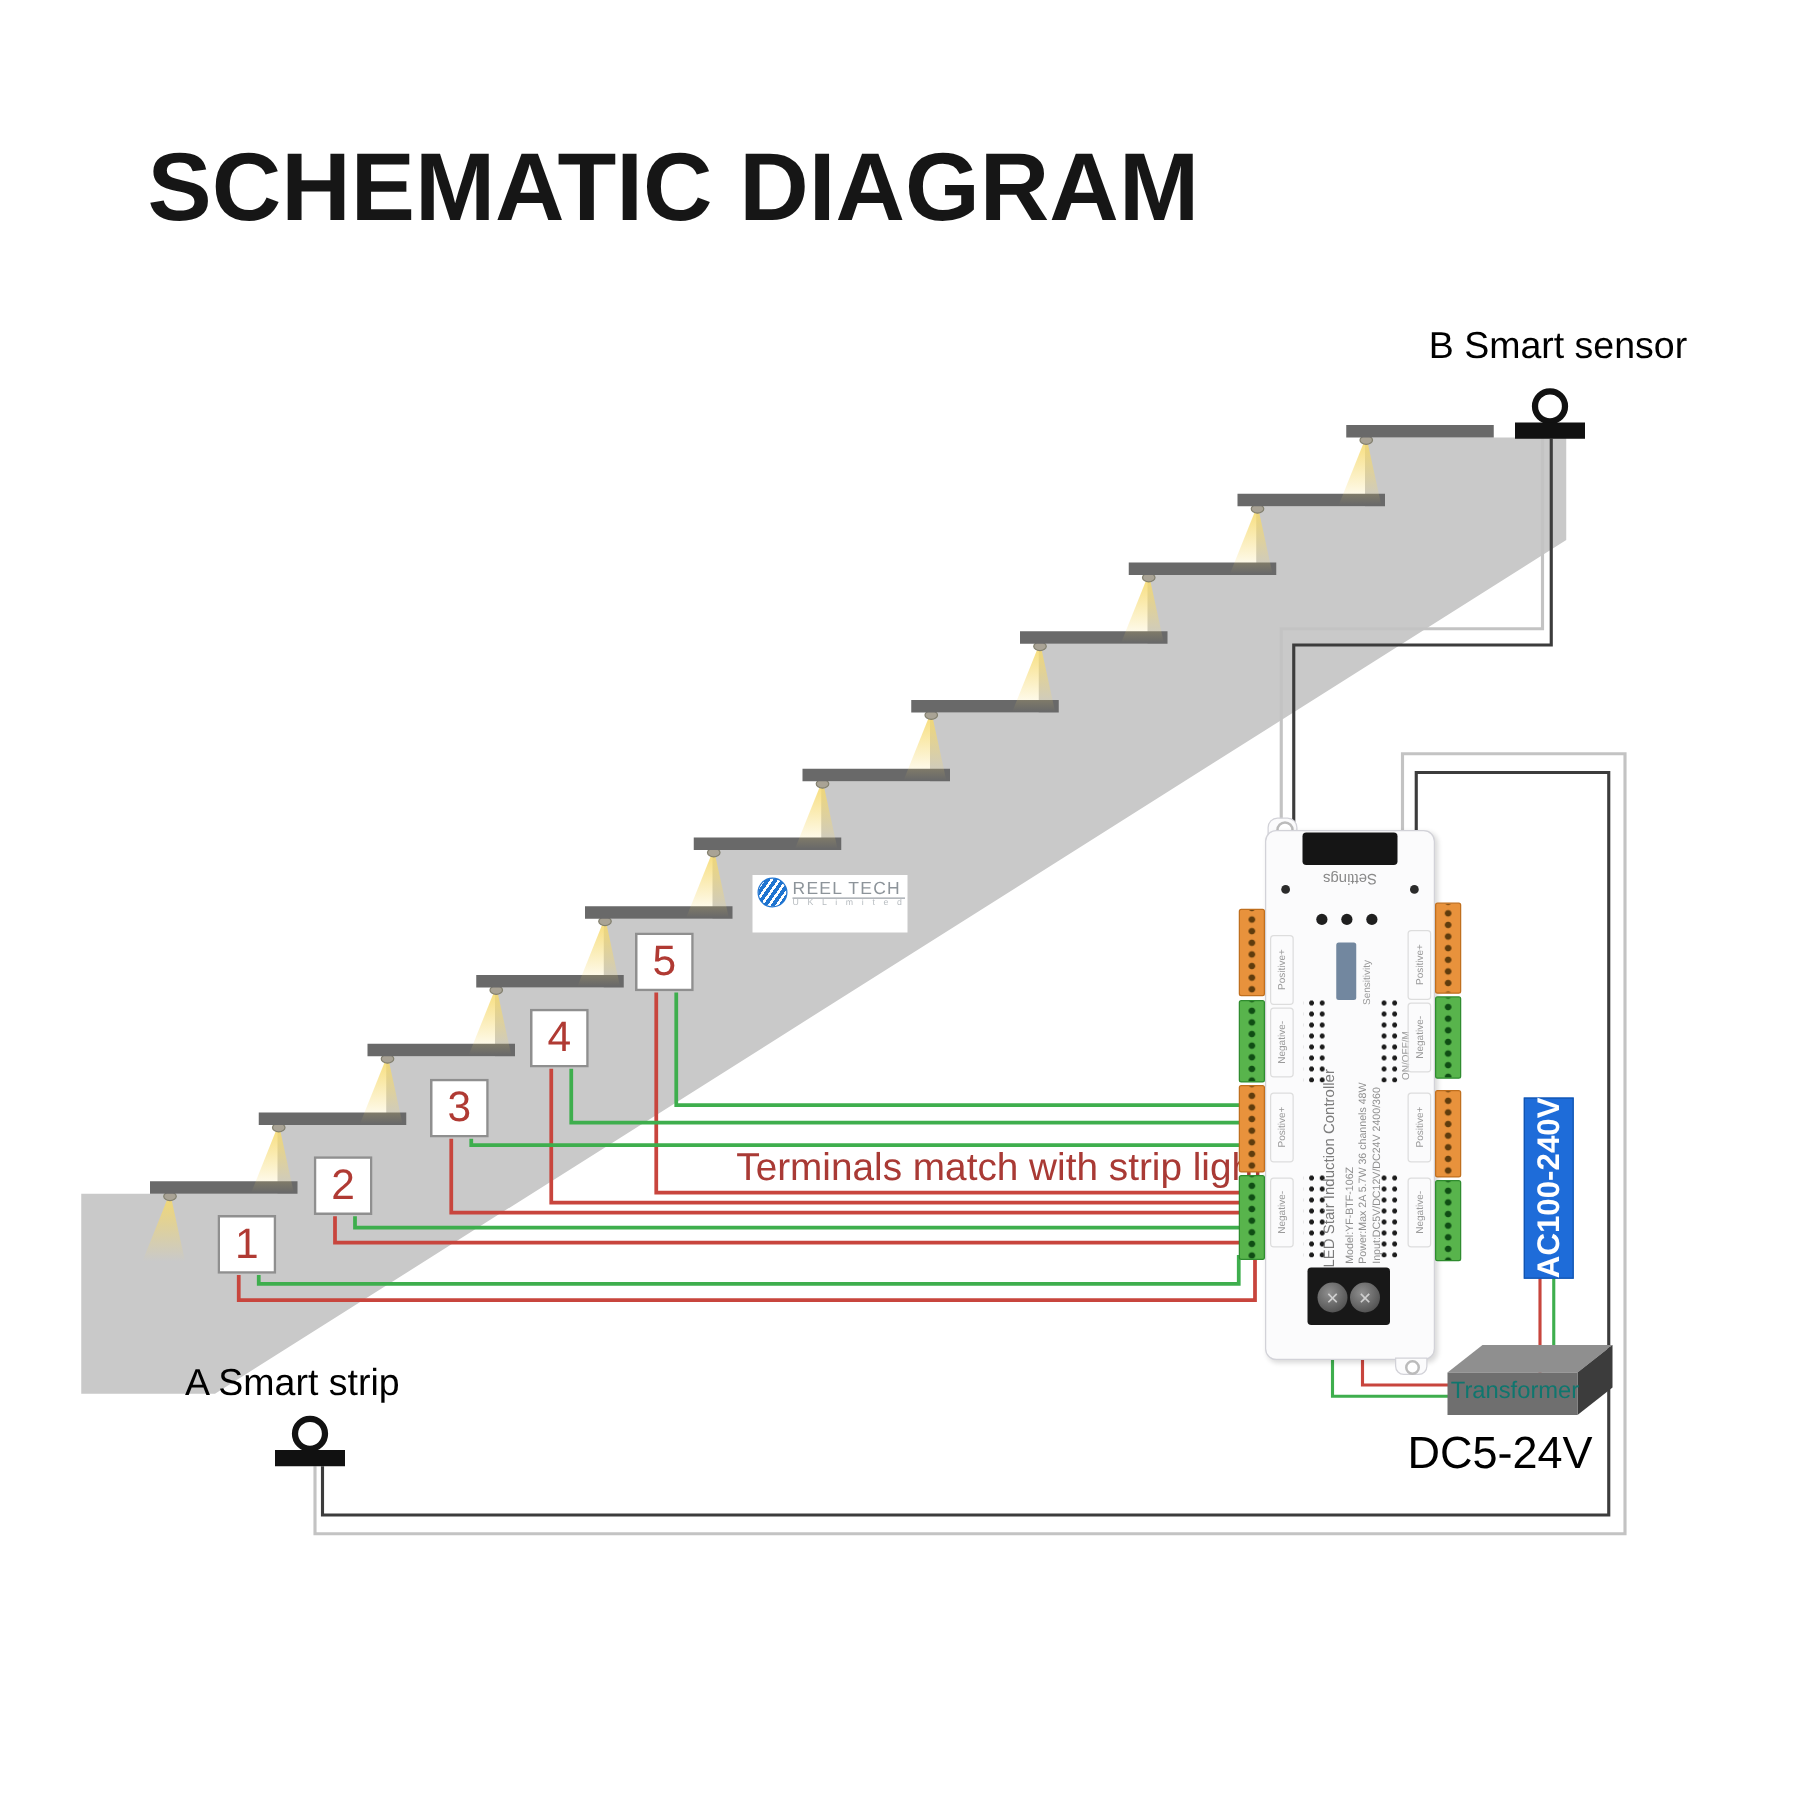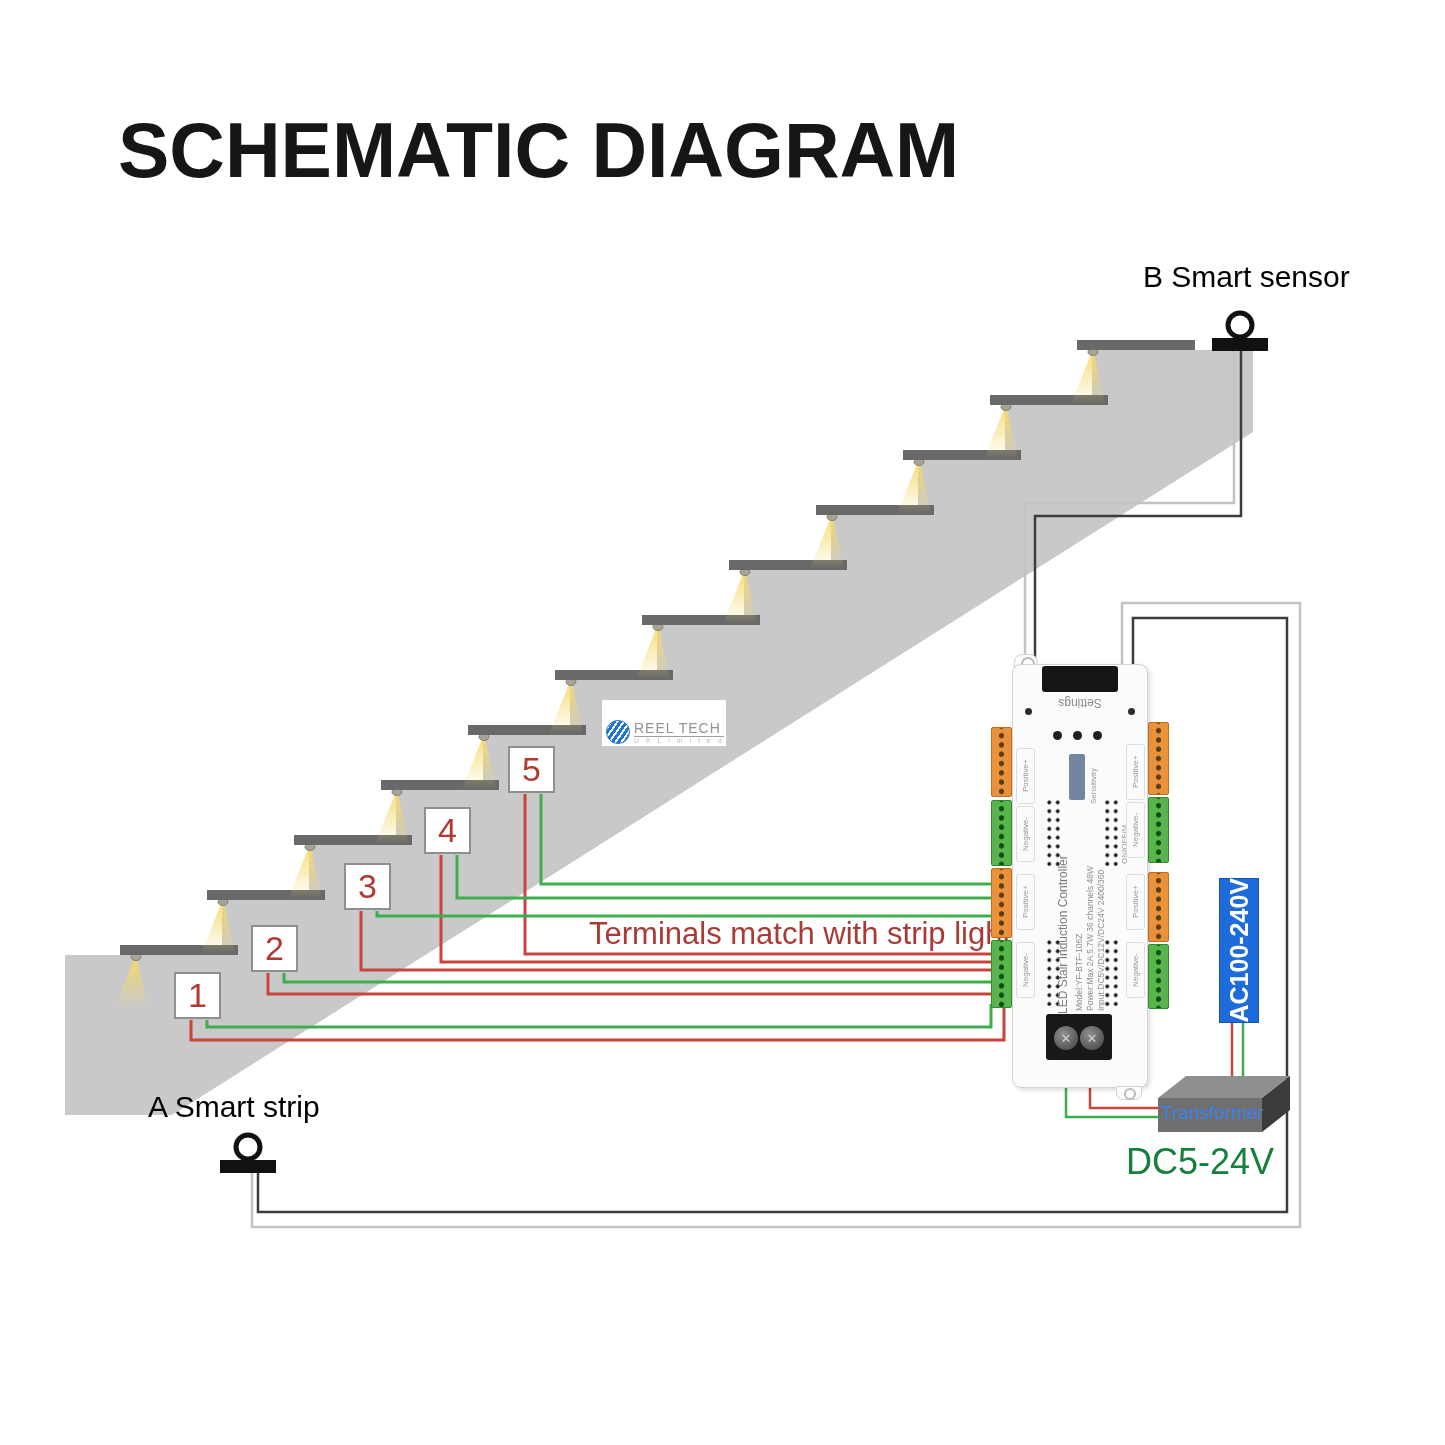--- a/index.html
+++ b/index.html
@@ -3,35 +3,35 @@
 <meta charset="utf-8">
 <style>
   html,body{margin:0;padding:0}
   body{width:1445px;height:1445px;background:#ffffff;position:relative;overflow:hidden;
        font-family:"Liberation Sans",sans-serif}
   .abs{position:absolute}
   #scene{position:absolute;left:0;top:0}
   .title{left:118px;top:106px;font-size:77px;font-weight:800;color:#161616;letter-spacing:0;white-space:nowrap}
   .sensor-label{font-size:30px;color:#000000;white-space:nowrap}
   .terminals-note{left:589px;top:916px;font-size:31px;color:#a93a35;white-space:nowrap}
-  .dc-label{left:1126px;top:1141px;font-size:36px;color:#15803d;white-space:nowrap}
+  .dc-label{left:1126px;top:1141px;font-size:36px;color:#000000;white-space:nowrap}
   .num-box{width:47px;height:47px;background:#fff;border:2px solid #8f8f8f;color:#b03a33;
            font-size:34px;display:flex;align-items:center;justify-content:center;box-sizing:border-box}
   
-  .watermark{left:602px;top:700px;width:124px;height:46px;background:#fff;display:flex;align-items:flex-end;padding:2px 4px;box-sizing:border-box}
+  .watermark{left:602px;top:700px;width:124px;height:46px;background:#fff;display:flex;align-items:flex-start;padding:2px 4px;box-sizing:border-box}
   .wm-circle{width:22px;height:22px;border-radius:50%;flex:0 0 22px;
              background:repeating-linear-gradient(125deg,#1f74d0 0 3px,#ffffff 3px 5px);border:1px solid #1f74d0}
   .wm-text{margin-left:4px;display:flex;flex-direction:column}
   .wm-name{font-size:14px;color:#8d949a;border-bottom:1px solid #9aa0a6;letter-spacing:1px;white-space:nowrap}
   .wm-sub{font-size:7px;color:#b7bcc0;letter-spacing:2.5px;white-space:nowrap}
   
   .ac-box{left:1219px;top:878px;width:40px;height:145px;background:#1e6cd9;border:1px solid #1154b0;
           display:flex;align-items:center;justify-content:center;box-sizing:border-box}
   .ac-text{writing-mode:vertical-rl;transform:rotate(180deg);color:#fff;font-size:25px;font-weight:bold;white-space:nowrap}
-  .transformer-label{left:1158px;top:1102px;width:108px;text-align:center;font-size:19px;color:#3b82f6;white-space:nowrap}
+  .transformer-label{left:1158px;top:1102px;width:108px;text-align:center;font-size:19px;color:#0f766e;white-space:nowrap}
   
   .ctrl-body{left:1012px;top:664px;width:136px;height:424px;background:#fbfbfc;border:1px solid #d2d2d8;
              border-radius:9px;box-shadow:2px 2px 4px rgba(0,0,0,.15);box-sizing:border-box}
   .ctrl-ear{background:#fbfbfc;border:1px solid #d2d2d8;box-sizing:border-box}
   .ring{border-radius:50%;border:2px solid #bbb;background:#fff}
   .ctrl-connector{left:1042px;top:666px;width:76px;height:26px;background:#151515;border-radius:3px}
   .ctrl-settings{left:1044px;top:696px;width:72px;text-align:center;font-size:12px;color:#8a8a8a;transform:rotate(180deg);white-space:nowrap}
   .hole{width:7px;height:7px;border-radius:50%;background:#2b2b2b}
   .btn-dot{width:9px;height:9px;border-radius:50%;background:#1f1f1f}
   .ctrl-switch{left:1069px;top:754px;width:16px;height:46px;background:#72879f;border-radius:2px}

